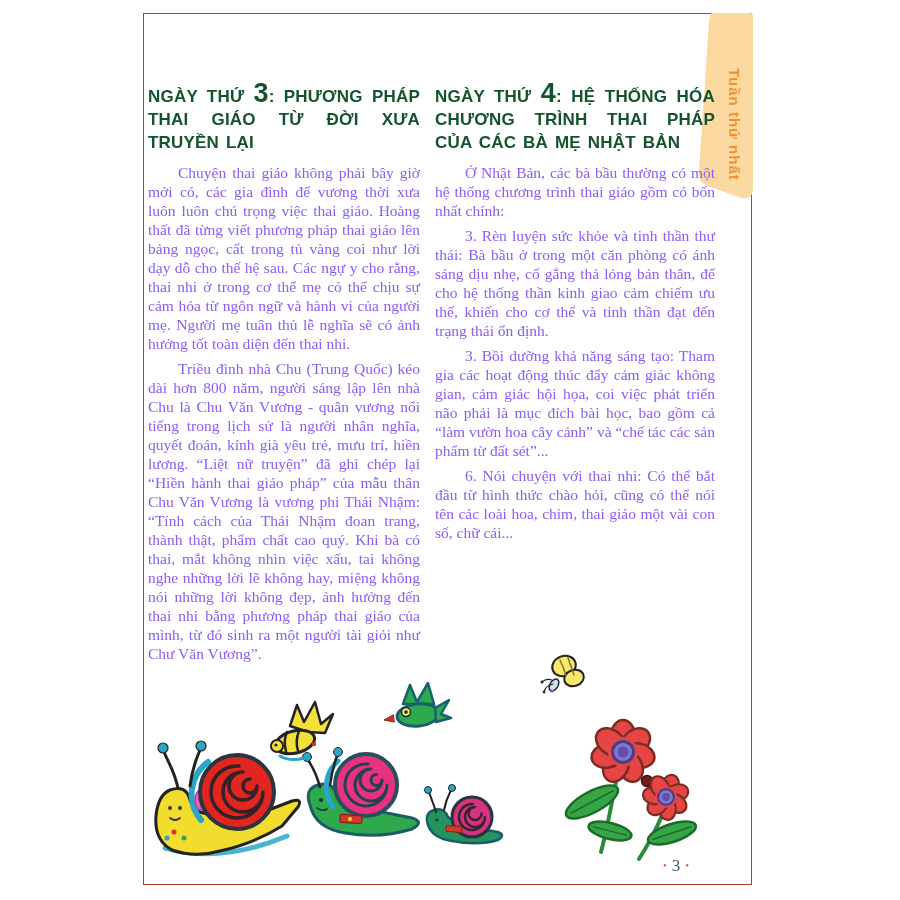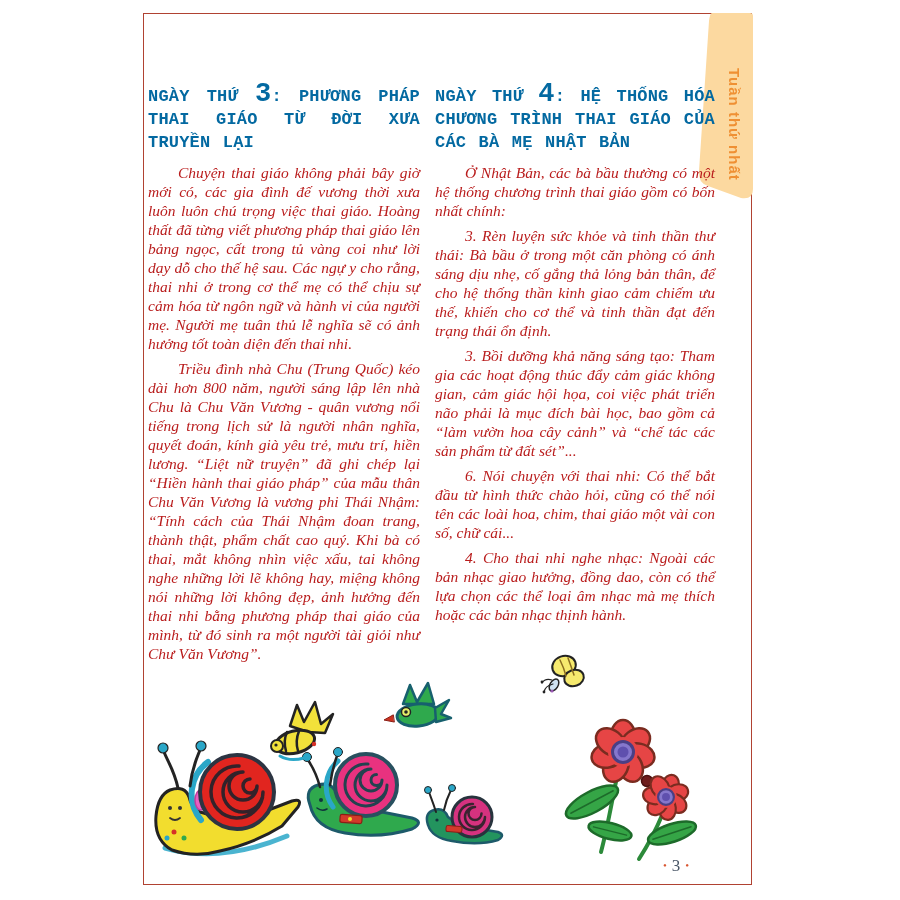--- a/index.html
+++ b/index.html
@@ -8,26 +8,26 @@
   .frame{position:absolute;left:143px;top:13px;width:609px;height:872px;
          border:1.5px solid #b04232;box-sizing:border-box;background:#ffffff;}
   .tab-shape{position:absolute;left:695px;top:13px;width:60px;height:192px;}
   .tab-label{position:absolute;left:713px;top:68px;height:140px;width:30px;
              writing-mode:vertical-rl;text-orientation:mixed;
              font-family:"Liberation Sans","DejaVu Sans",sans-serif;
              font-weight:bold;font-size:15px;letter-spacing:1px;color:#ef9033;}
   .col{position:absolute;top:85px;}
   .col-left{left:148px;width:272px;}
   .col-right{left:435px;width:280px;}
-  h2.heading{margin:0 0 9px 0;font-family:Liberation Mono, monospace;
-             font-weight:bold;font-size:17px;line-height:23px;color:#0369a1;
+  h2.heading{margin:0 0 9px 0;font-family:Liberation Sans, sans-serif;
+             font-weight:bold;font-size:17px;line-height:23px;color:#14532d;
              text-align:justify;word-spacing:2px;letter-spacing:.2px;}
   h2.heading .big-num{font-size:27px;line-height:0;}
-  .col p{margin:0 0 6px 0;font-size:15.5px;line-height:19px;color:#b91c1c;
-         text-align:justify;text-indent:30px;font-style:italic;}
+  .col p{margin:0 0 6px 0;font-size:15.5px;line-height:19px;color:#8b5cf6;
+         text-align:justify;text-indent:30px;}
   .illustrations{position:absolute;left:140px;top:640px;width:620px;height:250px;pointer-events:none;}
   .page-number{position:absolute;left:636px;top:856px;width:80px;text-align:center;
                font-size:17px;color:#4b5868;}
   .page-number .dot{color:#d95732;font-size:11px;vertical-align:2px;padding:0 5px;}
 </style>
 </head>
 <body>
 
 <div class="canvas">
 
@@ -38,26 +38,25 @@
   </svg>
   <div class="tab-label">Tuần thứ nhất</div>
 
   <div class="col col-left">
     <h2 class="heading"><span>NGÀY THỨ </span><span class="big-num">3</span><span>: PHƯƠNG PHÁP THAI GIÁO TỪ ĐỜI XƯA TRUYỀN LẠI</span></h2>
     <p>Chuyện thai giáo không phải bây giờ mới có, các gia đình đế vương thời xưa luôn luôn chú trọng việc thai giáo. Hoàng thất đã từng viết phương pháp thai giáo lên bảng ngọc, cất trong tủ vàng coi như lời dạy dỗ cho thế hệ sau. Các ngự y cho rằng, thai nhi ở trong cơ thể mẹ có thể chịu sự cảm hóa từ ngôn ngữ và hành vi của người mẹ. Người mẹ tuân thủ lễ nghĩa sẽ có ảnh hưởng tốt toàn diện đến thai nhi.</p>
     <p>Triều đình nhà Chu (Trung Quốc) kéo dài hơn 800 năm, người sáng lập lên nhà Chu là Chu Văn Vương - quân vương nổi tiếng trong lịch sử là người nhân nghĩa, quyết đoán, kính già yêu trẻ, mưu trí, hiền lương. “Liệt nữ truyện” đã ghi chép lại “Hiền hành thai giáo pháp” của mẫu thân Chu Văn Vương là vương phi Thái Nhậm: “Tính cách của Thái Nhậm đoan trang, thành thật, phẩm chất cao quý. Khi bà có thai, mắt không nhìn việc xấu, tai không nghe những lời lẽ không hay, miệng không nói những lời không đẹp, ảnh hưởng đến thai nhi bằng phương pháp thai giáo của mình, từ đó sinh ra một người tài giỏi như Chư Văn Vương”.</p>
   </div>
 
   <div class="col col-right">
-    <h2 class="heading"><span>NGÀY THỨ </span><span class="big-num">4</span><span>: HỆ THỐNG HÓA CHƯƠNG TRÌNH THAI GIÁO CỦA CÁC BÀ MẸ NHẬT BẢN</span></h2>
+    <h2 class="heading"><span>NGÀY THỨ </span><span class="big-num">4</span><span>: HỆ THỐNG HÓA CHƯƠNG TRÌNH THAI PHÁP CỦA CÁC BÀ MẸ NHẬT BẢN</span></h2>
     <p>Ở Nhật Bản, các bà bầu thường có một hệ thống chương trình thai giáo gồm có bốn nhất chính:</p>
     <p>3. Rèn luyện sức khỏe và tinh thần thư thái: Bà bầu ở trong một căn phòng có ánh sáng dịu nhẹ, cố gắng thả lỏng bản thân, để cho hệ thống thần kinh giao cảm chiếm ưu thế, khiến cho cơ thể và tinh thần đạt đến trạng thái ổn định.</p>
     <p>3. Bồi dưỡng khả năng sáng tạo: Tham gia các hoạt động thúc đẩy cảm giác không gian, cảm giác hội họa, coi việc phát triển não phải là mục đích bài học, bao gồm cả “làm vườn hoa cây cảnh” và “chế tác các sản phẩm từ đất sét”...</p>
     <p>6. Nói chuyện với thai nhi: Có thể bắt đầu từ hình thức chào hỏi, cũng có thể nói tên các loài hoa, chim, thai giáo một vài con số, chữ cái...</p>
-    <p>4. Cho thai nhi nghe nhạc: Ngoài các bản nhạc giao hưởng, đồng dao, còn có thể lựa chọn các thể loại âm nhạc mà mẹ thích hoặc các bản nhạc thịnh hành.</p>
   </div>
 
   <svg class="illustrations" viewBox="0 0 620 250">
 
     <g stroke-linecap="round" stroke-linejoin="round">
       <path d="M25 208 q55 16 122 -12" fill="none" stroke="#2aa7c8" stroke-width="5" opacity=".85"></path>
       <path d="M30 150 Q18 155 16 176 Q14 200 32 210 Q55 218 80 211 Q115 203 142 186 L158 167 Q163 158 152 161 L118 174 Q88 181 60 172 Q51 167 49 157 Q45 145 30 150 Z" fill="#f2dd2e" stroke="#232323" stroke-width="3"></path>
       <path d="M68 122 a40 40 0 0 0 -7 58" fill="none" stroke="#2aa7c8" stroke-width="6"></path>
       <ellipse cx="61" cy="160" rx="6" ry="10" fill="#e95fc1" stroke="#c23d9e" stroke-width="1.5"></ellipse>
       <circle cx="97" cy="152" r="37" fill="#e1251f" stroke="#2c3442" stroke-width="4"></circle>

